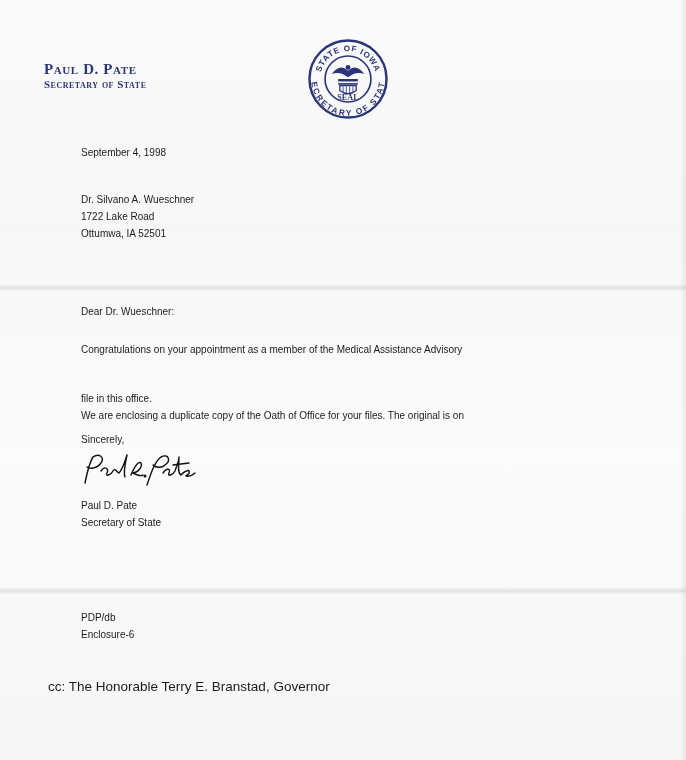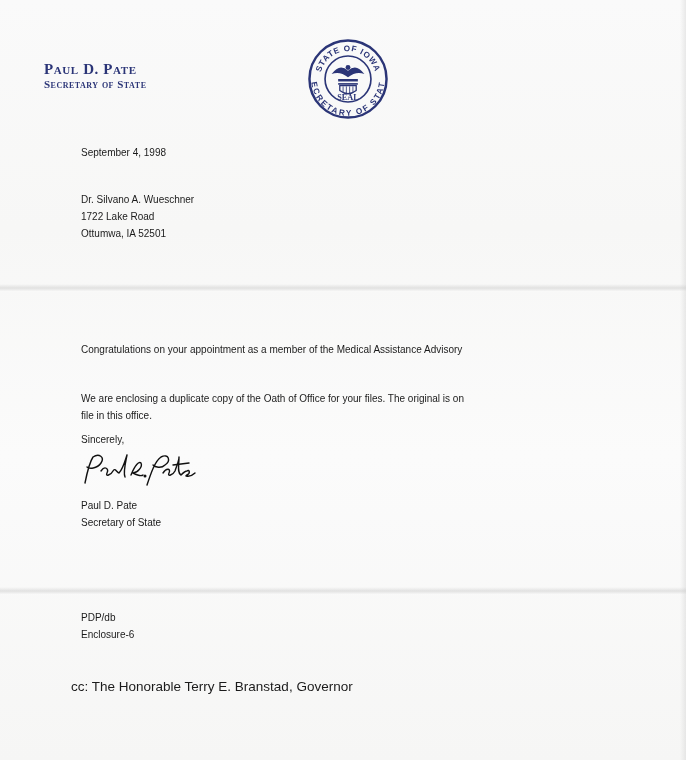--- a/index.html
+++ b/index.html
@@ -42,21 +42,21 @@
     .txt { position: absolute; left: 81px; font-size: 10px; line-height: 17px; white-space: nowrap; }
     .date { top: 144px; }
     .addr { top: 191px; }
     .salutation { top: 303px; }
     .p1 { top: 341px; }
     .p2 { top: 390px; }
     .closing { top: 431px; }
     .signature { position: absolute; left: 79px; top: 451px; width: 122px; height: 38px; }
     .signer { top: 497px; }
     .ref { top: 609px; }
-    .cc { position: absolute; left: 71px; top: 678px; font-size: 13.5px; line-height: 17px; white-space: nowrap; }
+    .cc { position: absolute; left: 48px; top: 678px; font-size: 13.5px; line-height: 17px; white-space: nowrap; }
     .cc .row2 { padding-left: 34px; }
   </style>
 </head>
 <body>
 
 <div class="paper">
   <div class="fold f1"></div>
   <div class="fold f2"></div>
   <div class="edge-right"></div>
 
@@ -95,28 +95,29 @@
 
 
   <div class="txt date">September 4, 1998</div>
 
   <div class="txt addr">
     <div>Dr. Silvano A. Wueschner</div>
     <div>1722 Lake Road</div>
     <div>Ottumwa, IA 52501</div>
   </div>
 
+  <div class="txt salutation">Dear Dr. Wueschner:</div>
 
   <div class="txt p1">
     <div>Congratulations on your appointment as a member of the Medical Assistance Advisory</div>
   </div>
 
   <div class="txt p2">
+    <div>file in this office.</div>
     <div>We are enclosing a duplicate copy of the Oath of Office for your files. The original is on</div>
-    <div>file in this office.</div>
   </div>
 
   <div class="txt closing">Sincerely,</div>
 
   <svg class="signature" viewBox="0 0 122 38">
     <g fill="none" stroke="#111" stroke-width="1.4" stroke-linecap="round" stroke-linejoin="round">
       <path d="M 6 32 C 8 22 10 12 14 6 C 20 2 26 6 22 12 C 18 18 10 18 8 16"></path>
       <path d="M 22 20 C 26 14 30 18 28 22 C 26 26 32 24 34 20 C 36 16 38 22 40 22 C 44 18 46 10 48 4 C 46 14 44 22 46 26"></path>
       <path d="M 52 24 C 56 14 60 10 62 12 C 64 16 58 22 54 22 C 58 24 62 26 64 24"></path>
       <circle cx="66" cy="25" r="0.8" fill="#111"></circle>

